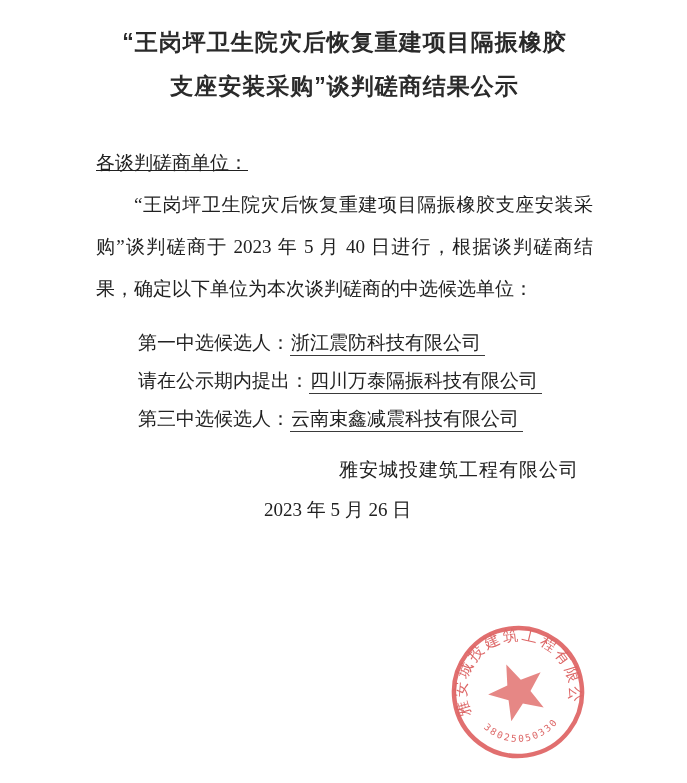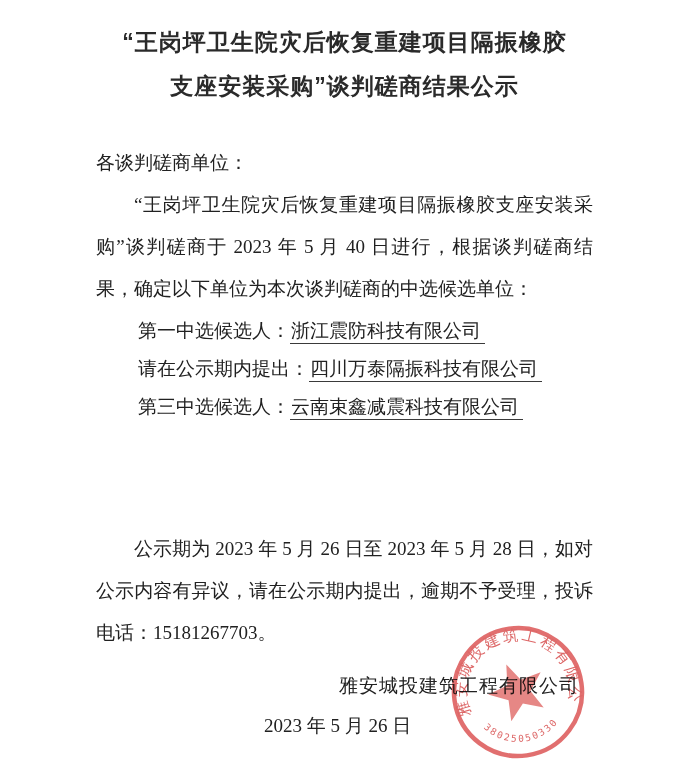--- a/index.html
+++ b/index.html
@@ -20,30 +20,31 @@
     font-size:23px;
     line-height:44px;
     text-align:center;
     color:#2a2a2a;
     letter-spacing:1px;
   }
   .salutation{
     margin:34px 0 0 0;
     font-size:19px;
     line-height:42px;
+    text-decoration:underline;
   }
   .para{
     margin:0;
     font-size:19px;
     line-height:42px;
     text-align:justify;
     text-indent:2em;
   }
   .candidates{
-    margin-top:2px;
+    margin-top:14px;
   }
   .candidate-row{
     padding-left:42px;
     font-size:19px;
     line-height:38px;
     white-space:nowrap;
   }
   .candidate-name{
     border-bottom:1px solid #3a3a3a;
     padding:0 4px 2px 1px;
@@ -109,21 +110,20 @@
       <span>第一中选候选人：</span><span class="candidate-name">浙江震防科技有限公司</span>
     </div>
     <div class="candidate-row">
       <span>请在公示期内提出：</span><span class="candidate-name">四川万泰隔振科技有限公司</span>
     </div>
     <div class="candidate-row">
       <span>第三中选候选人：</span><span class="candidate-name">云南束鑫减震科技有限公司</span>
     </div>
   </div>
 
-  <p class="para notice">公示期为 2023 年 5 月 26 日至 2023 年 5 月 28 日，如对公示内容有异议，请在公示期内提出，逾期不予受理，投诉电话：15181267703。</p>
 
   <div class="signature">
     <div class="company">雅安城投建筑工程有限公司</div>
     <div class="date">2023 年 5 月 26 日</div>
   </div>
 
   <svg class="stamp" viewBox="0 0 190 190" xmlns="http://www.w3.org/2000/svg">
     <g transform="rotate(-8 95 95)">
       <circle cx="95" cy="95" r="64" fill="none" stroke="#de5f5f" stroke-width="4.5"></circle>
       <polygon points="95,65 102.3,84.9 123.5,85.7 106.9,98.9 112.6,119.3 95,107.5 77.4,119.3 83.1,98.9 66.5,85.7 87.7,84.9" fill="#e06a68" fill-opacity="0.9" transform="rotate(-15 95 95)"></polygon>

